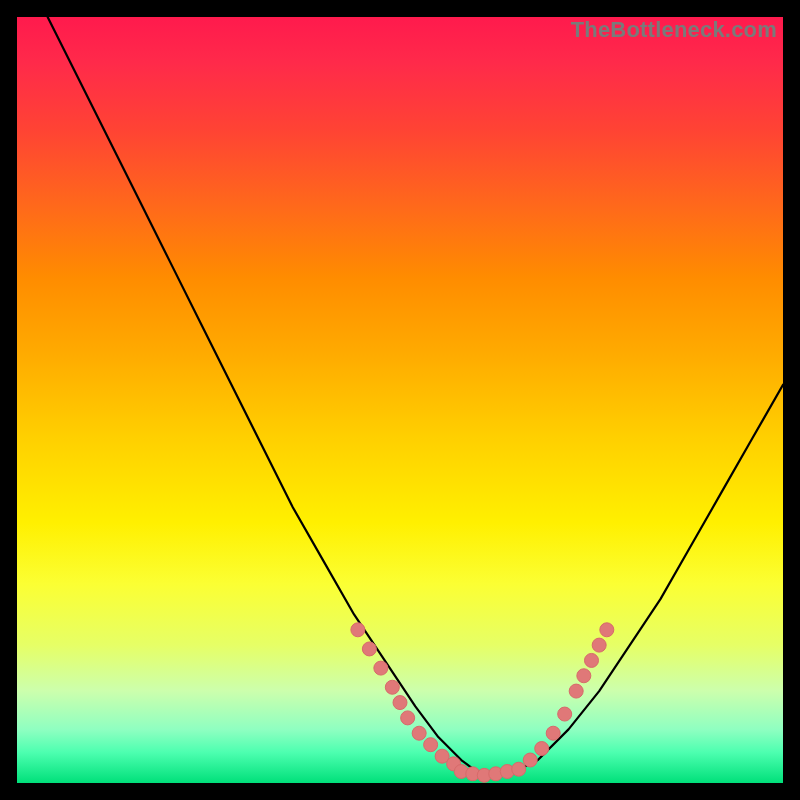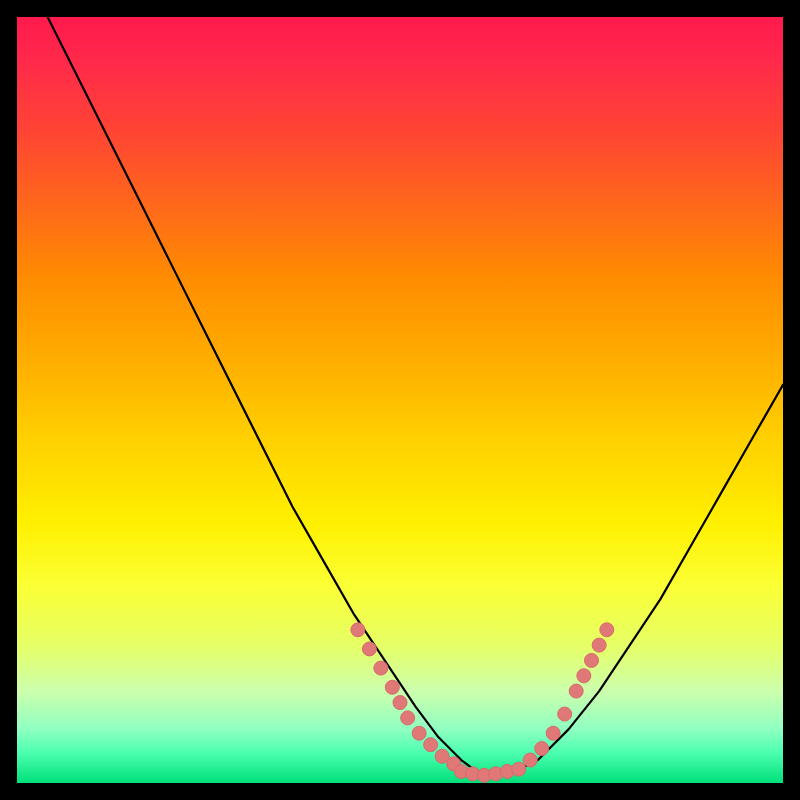--- a/index.html
+++ b/index.html
@@ -49,20 +49,21 @@
     top: 0;
     width: 766px;
     height: 766px;
   }
 </style>
 </head>
 <body>
 
 <div class="frame">
   <div class="plot-area">
+    <div class="watermark">TheBottleneck.com</div>
     <svg class="curve" viewBox="0 0 766 766" preserveAspectRatio="none">
       <g id="curve-group">
           <path d="M30.64 0.00 L61.28 61.28 L91.92 122.56 L122.56 183.84 L153.20 245.12 L183.84 306.40 L214.48 367.68 L245.12 428.96 L275.76 490.24 L306.40 543.86 L337.04 597.48 L367.68 643.44 L398.32 689.40 L421.30 720.04 L444.28 743.02 L459.60 754.51 L474.92 758.34 L497.90 754.51 L520.88 743.02 L551.52 712.38 L582.16 674.08 L612.80 628.12 L643.44 582.16 L674.08 528.54 L704.72 474.92 L735.36 421.30 L766.00 367.68" fill="none" stroke="#000000" stroke-width="2.2" stroke-linecap="round" stroke-linejoin="round"></path>
         </g>
       <g id="markers-group">
           <circle cx="340.87" cy="612.80" r="7" fill="#e07878" stroke="#d76a6a" stroke-width="1"></circle>
           <circle cx="352.36" cy="631.95" r="7" fill="#e07878" stroke="#d76a6a" stroke-width="1"></circle>
           <circle cx="363.85" cy="651.10" r="7" fill="#e07878" stroke="#d76a6a" stroke-width="1"></circle>
           <circle cx="375.34" cy="670.25" r="7" fill="#e07878" stroke="#d76a6a" stroke-width="1"></circle>
           <circle cx="383.00" cy="685.57" r="7" fill="#e07878" stroke="#d76a6a" stroke-width="1"></circle>

